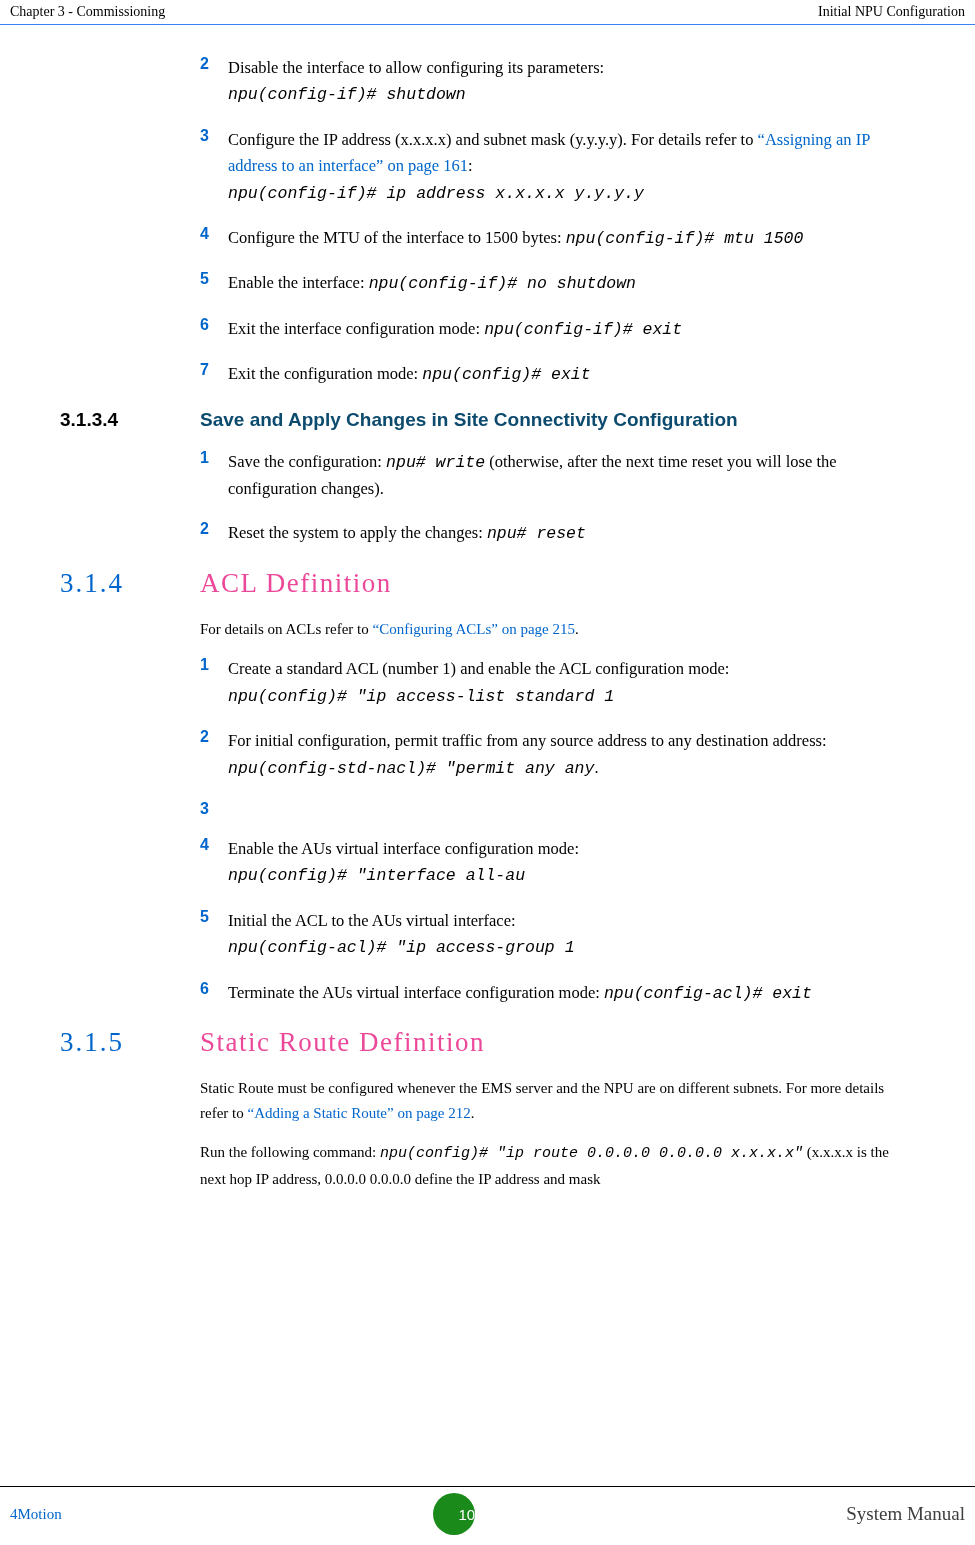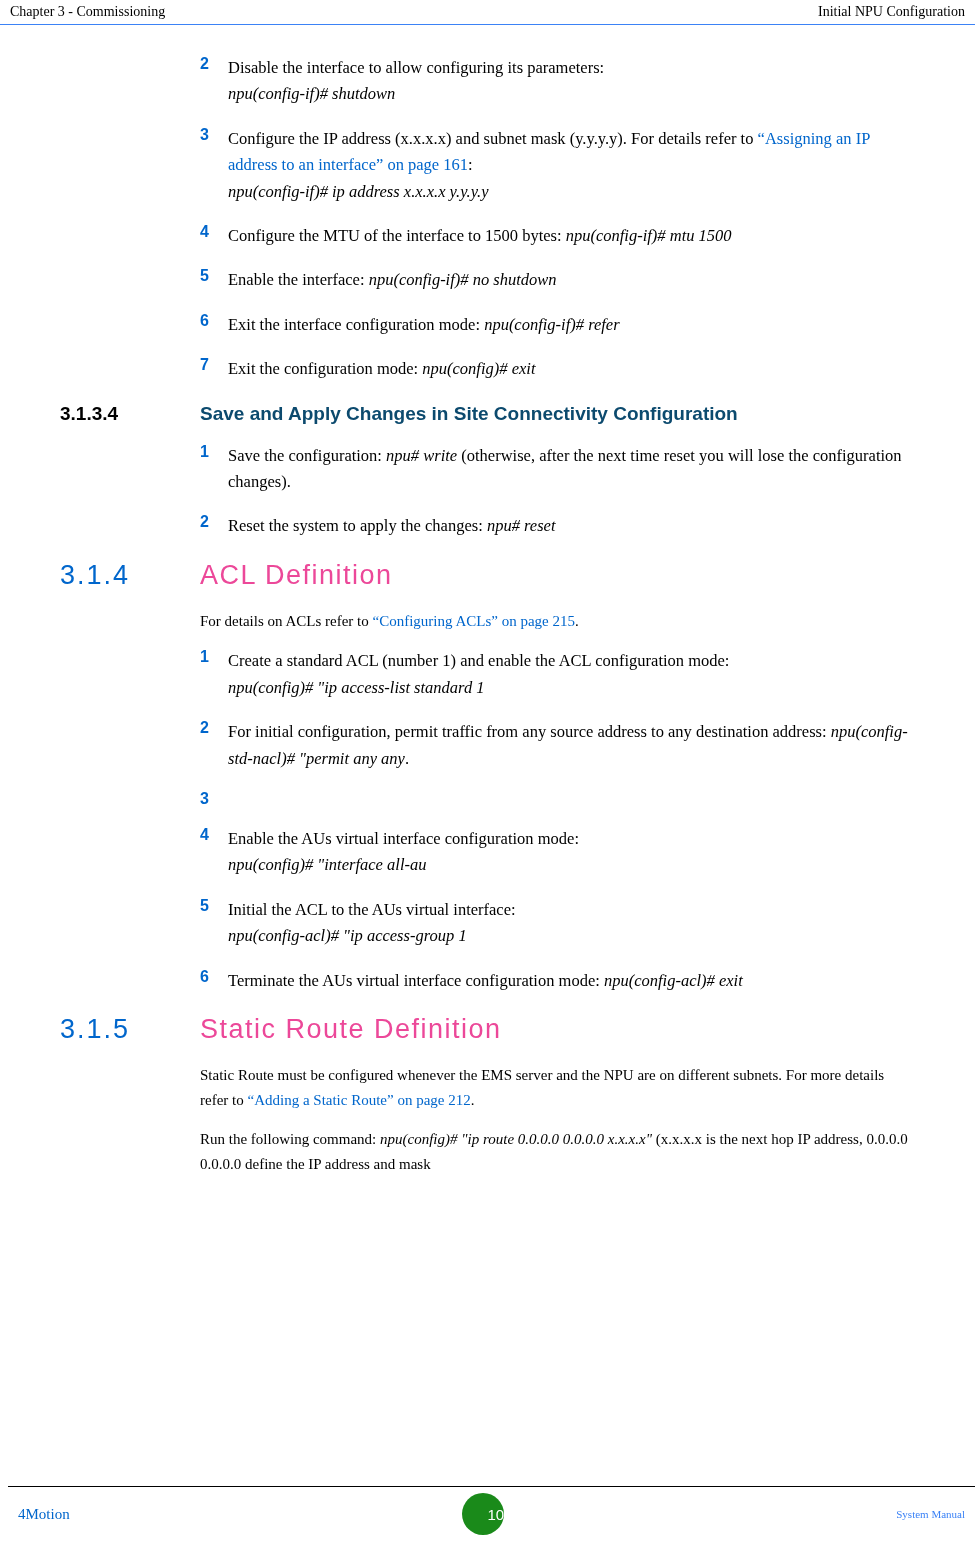--- a/index.html
+++ b/index.html
@@ -37,20 +37,21 @@
       font-size: 16px;
       min-width: 28px;
       flex-shrink: 0;
     }
     .step-text {
       font-size: 16.5px;
       line-height: 1.6;
     }
     .italic {
       font-style: italic;
+      font-family: Liberation Mono, monospace;
     }
     .link {
       color: #0066cc;
     }
     .section-heading {
       display: flex;
       align-items: flex-start;
       margin-top: 20px;
       margin-bottom: 18px;
       font-family: Arial, Helvetica, sans-serif;
@@ -64,21 +65,21 @@
     .section-title-small {
       color: #0c4a6e;
       font-weight: bold;
       font-size: 19px;
     }
     .section-heading-large {
       display: flex;
       align-items: baseline;
       margin-top: 20px;
       margin-bottom: 18px;
-      font-family: Liberation Sans, sans-serif;
+      font-family: Liberation Serif, serif;
     }
     .section-num-large {
       color: #0066cc;
       font-size: 27px;
       min-width: 140px;
       letter-spacing: 2px;
     }
     .section-title-large {
       color: #ec4899;
       font-size: 27px;
@@ -89,38 +90,38 @@
       font-size: 15px;
       line-height: 1.65;
       margin-bottom: 15px;
     }
     .steps-container {
       padding-left: 55px;
     }
     .footer {
       position: absolute;
       bottom: 10px;
-      left: 8px;
+      left: 0;
       right: 0;
       padding: 0 10px 0 10px;
       border-top: 1px solid #000;
     }
     .footer-inner {
       display: flex;
       justify-content: space-between;
       align-items: center;
       padding-top: 6px;
     }
     .footer-left {
       color: #0066cc;
       font-size: 15px;
     }
     .footer-right {
-      color: #3b82f6;
-      font-size: 11px;
+      color: #404040;
+      font-size: 19px;
     }
     .page-badge {
       background: #1a8a1a;
       color: #fff;
       border-radius: 50%;
       width: 42px;
       height: 42px;
       display: flex;
       align-items: center;
       justify-content: center;
@@ -166,21 +167,21 @@
     <div class="step">
       <div class="step-num">5</div>
       <div class="step-text">
         <span>Enable the interface: </span><span class="italic">npu(config-if)# no shutdown</span>
       </div>
     </div>
 
     <div class="step">
       <div class="step-num">6</div>
       <div class="step-text">
-        <span>Exit the interface configuration mode: </span><span class="italic">npu(config-if)# refer</span>
+        <span>Exit the interface configuration mode: </span><span class="italic">npu(config-if)# exit</span>
       </div>
     </div>
 
     <div class="step">
       <div class="step-num">7</div>
       <div class="step-text">
         <span>Exit the configuration mode: </span><span class="italic">npu(config)# exit</span>
       </div>
     </div>
   </div>

